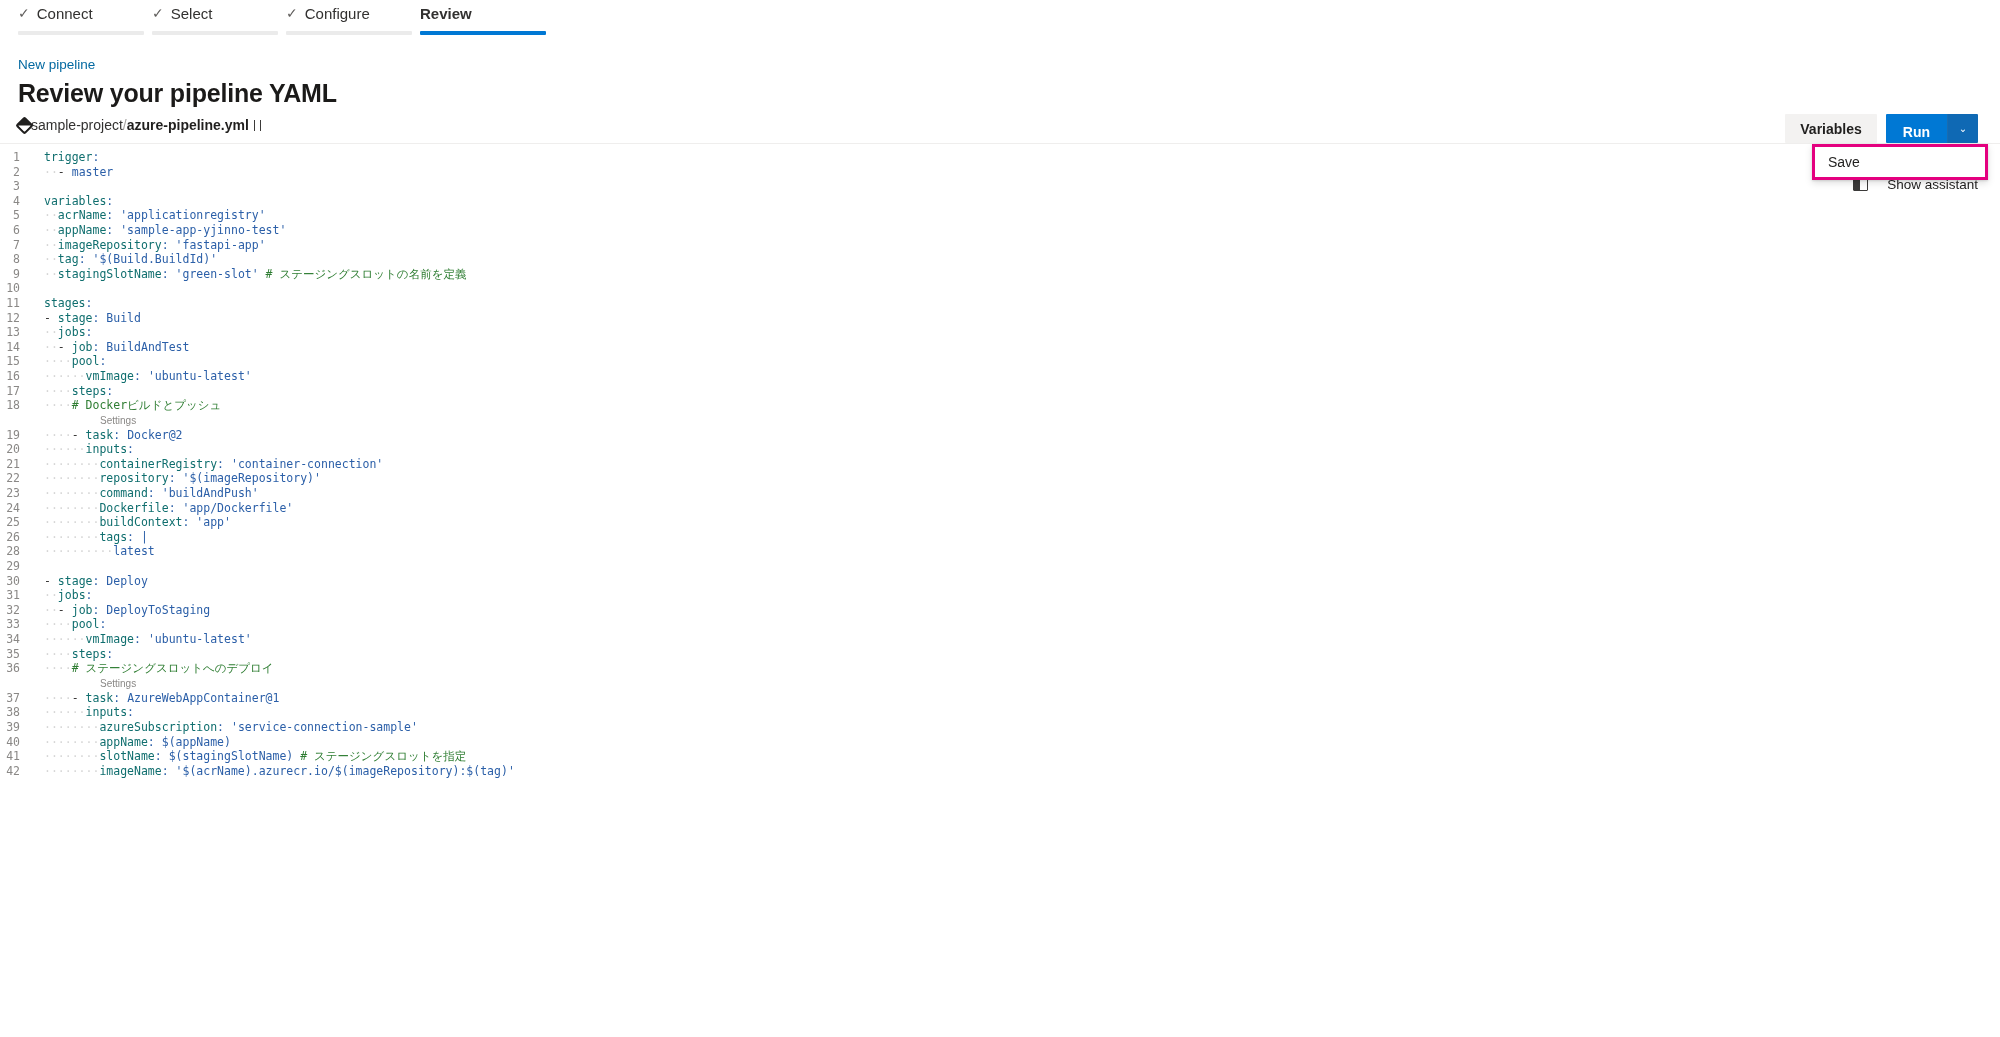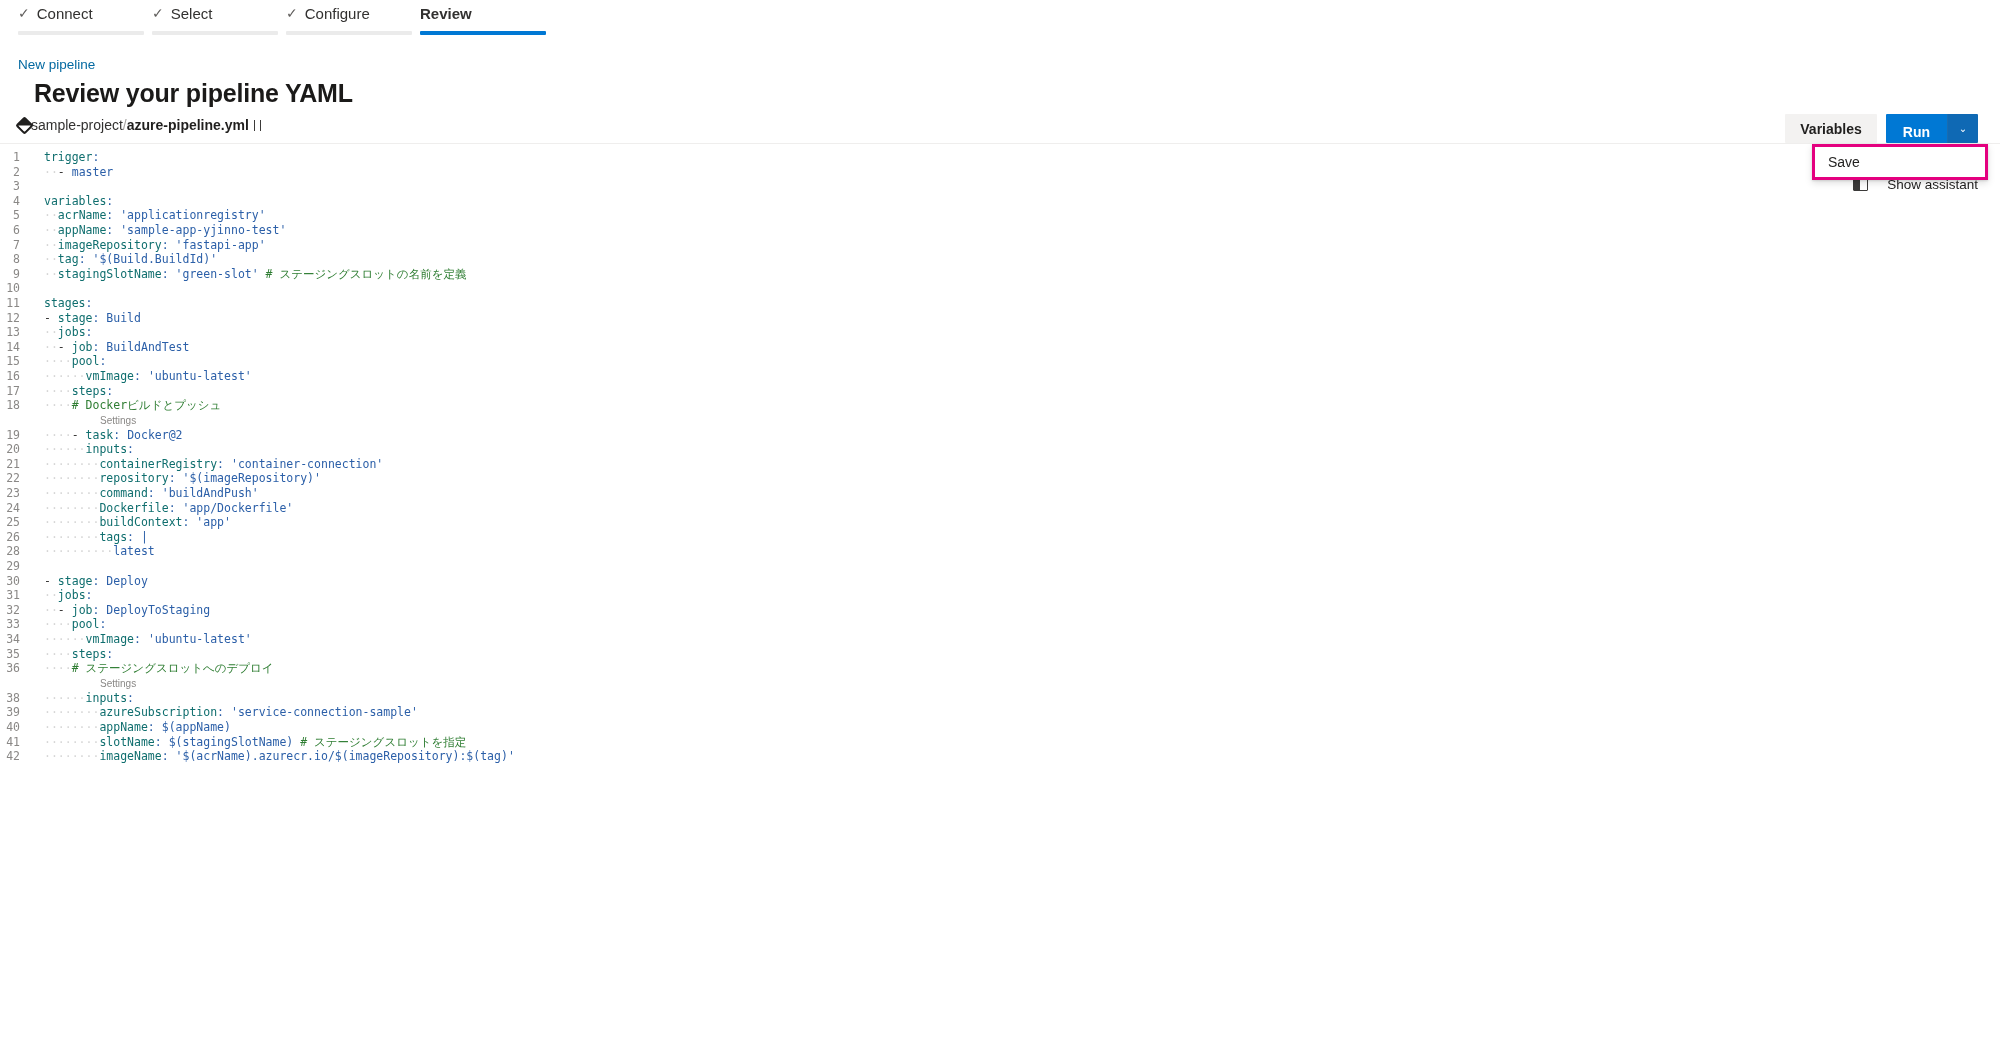--- a/index.html
+++ b/index.html
@@ -57,21 +57,20 @@
     color: #0369a1;
     line-height: 18px;
   }
   .page-title {
     font-size: 25px;
     font-weight: 700;
     letter-spacing: -0.2px;
     color: #1b1a19;
     margin-top: 3px;
     line-height: 32px;
-    margin-left: 16px;
   }
 
   
   .cmdbar {
     position: absolute;
     top: 74px;
     right: 22px;
     display: flex;
     align-items: center;
     gap: 9px;
@@ -365,18 +364,19 @@
     <div class="code-line"><span class="ln">31</span><span class="code"><span class="t-ind">··</span><span class="t-key">jobs</span><span class="t-punc">:</span></span></div>
     <div class="code-line"><span class="ln">32</span><span class="code"><span class="t-ind">··</span><span class="t-dash">- </span><span class="t-key">job</span><span class="t-punc">: </span><span class="t-val">DeployToStaging</span></span></div>
     <div class="code-line"><span class="ln">33</span><span class="code"><span class="t-ind">····</span><span class="t-key">pool</span><span class="t-punc">:</span></span></div>
     <div class="code-line"><span class="ln">34</span><span class="code"><span class="t-ind">······</span><span class="t-key">vmImage</span><span class="t-punc">: </span><span class="t-str">'ubuntu-latest'</span></span></div>
     <div class="code-line"><span class="ln">35</span><span class="code"><span class="t-ind">····</span><span class="t-key">steps</span><span class="t-punc">:</span></span></div>
     <div class="code-line"><span class="ln">36</span><span class="code"><span class="t-ind">····</span><span class="t-cmt"># ステージングスロットへのデプロイ</span></span></div>
     <div class="codelens">
       <span class="codelens-spacer"></span>
       <span class="codelens-link">Settings</span>
     </div>
+    <div class="code-line"><span class="ln">37</span><span class="code"><span class="t-ind">····</span><span class="t-dash">- </span><span class="t-key">task</span><span class="t-punc">: </span><span class="t-val">AzureWebAppContainer@1</span></span></div>
     <div class="code-line"><span class="ln">38</span><span class="code"><span class="t-ind">······</span><span class="t-key">inputs</span><span class="t-punc">:</span></span></div>
     <div class="code-line"><span class="ln">39</span><span class="code"><span class="t-ind">········</span><span class="t-key">azureSubscription</span><span class="t-punc">: </span><span class="t-str">'service-connection-sample'</span></span></div>
     <div class="code-line"><span class="ln">40</span><span class="code"><span class="t-ind">········</span><span class="t-key">appName</span><span class="t-punc">: </span><span class="t-val">$(appName)</span></span></div>
     <div class="code-line"><span class="ln">41</span><span class="code"><span class="t-ind">········</span><span class="t-key">slotName</span><span class="t-punc">: </span><span class="t-val">$(stagingSlotName)</span><span class="t-cmt"> # ステージングスロットを指定</span></span></div>
     <div class="code-line"><span class="ln">42</span><span class="code"><span class="t-ind">········</span><span class="t-key">imageName</span><span class="t-punc">: </span><span class="t-str">'$(acrName).azurecr.io/$(imageRepository):$(tag)'</span></span></div>
   </div>
 
 </body></html>

